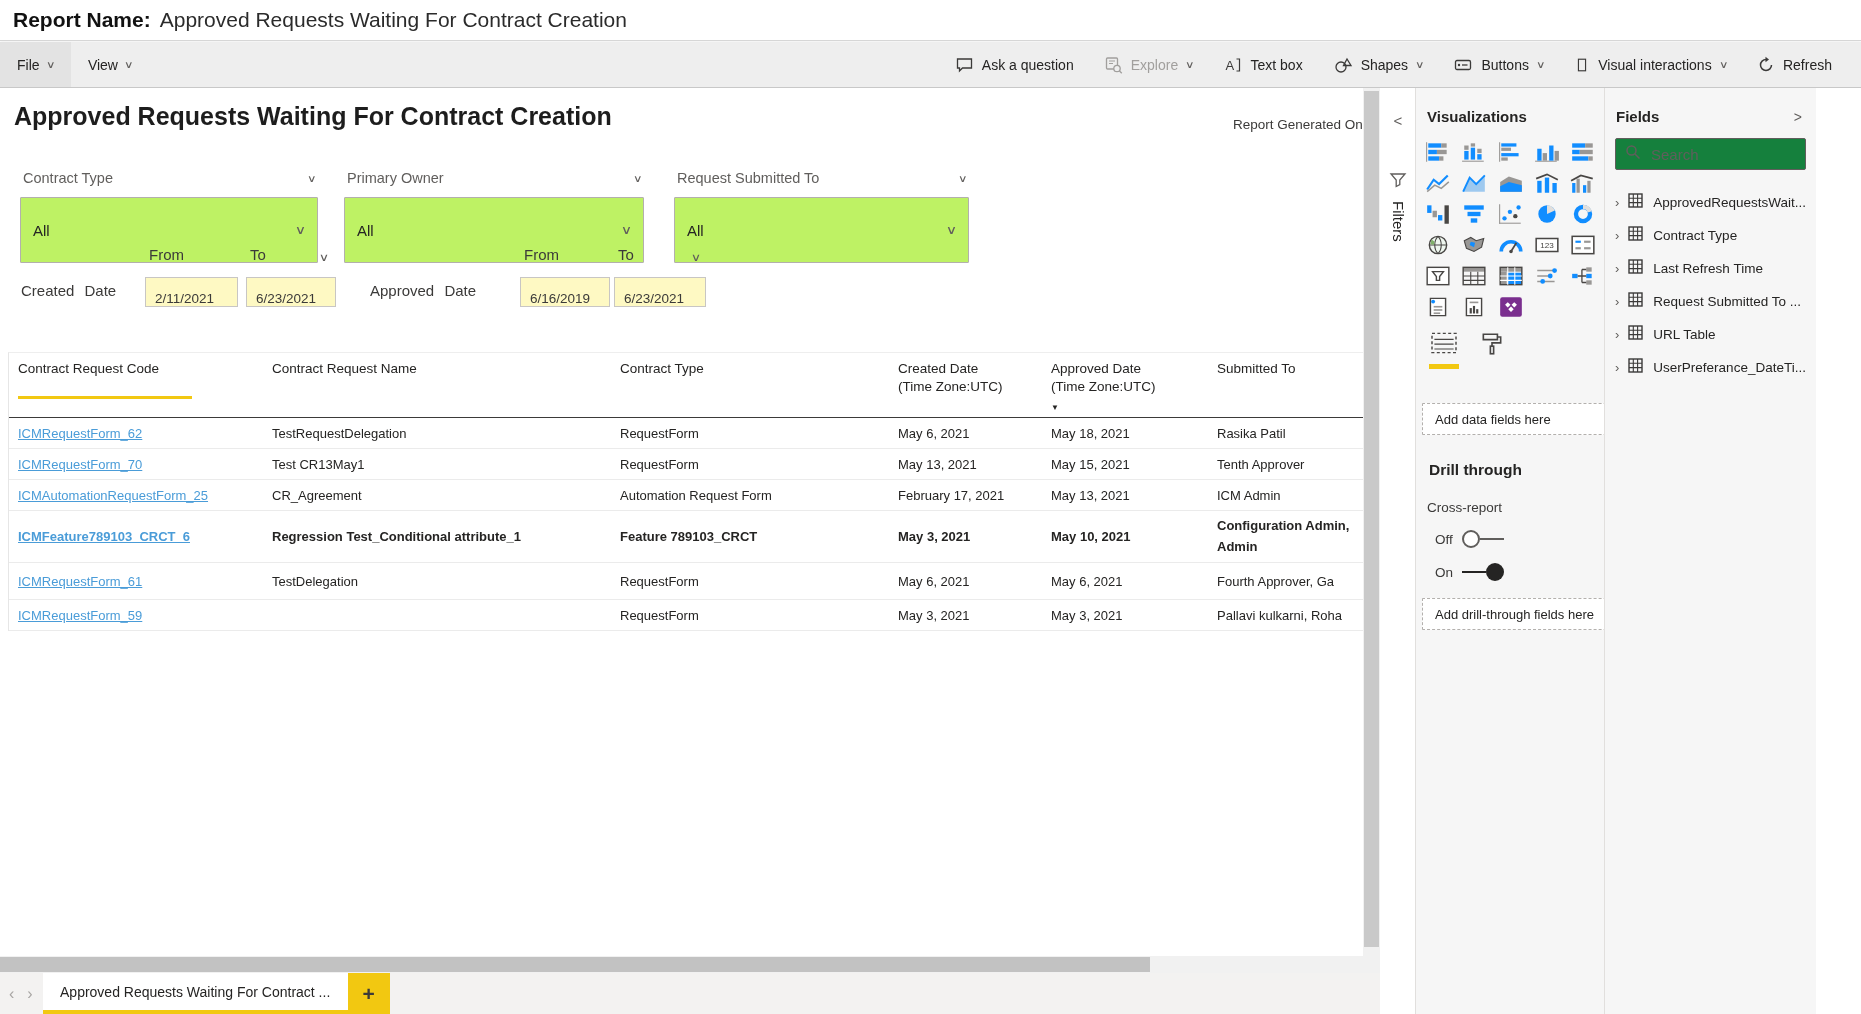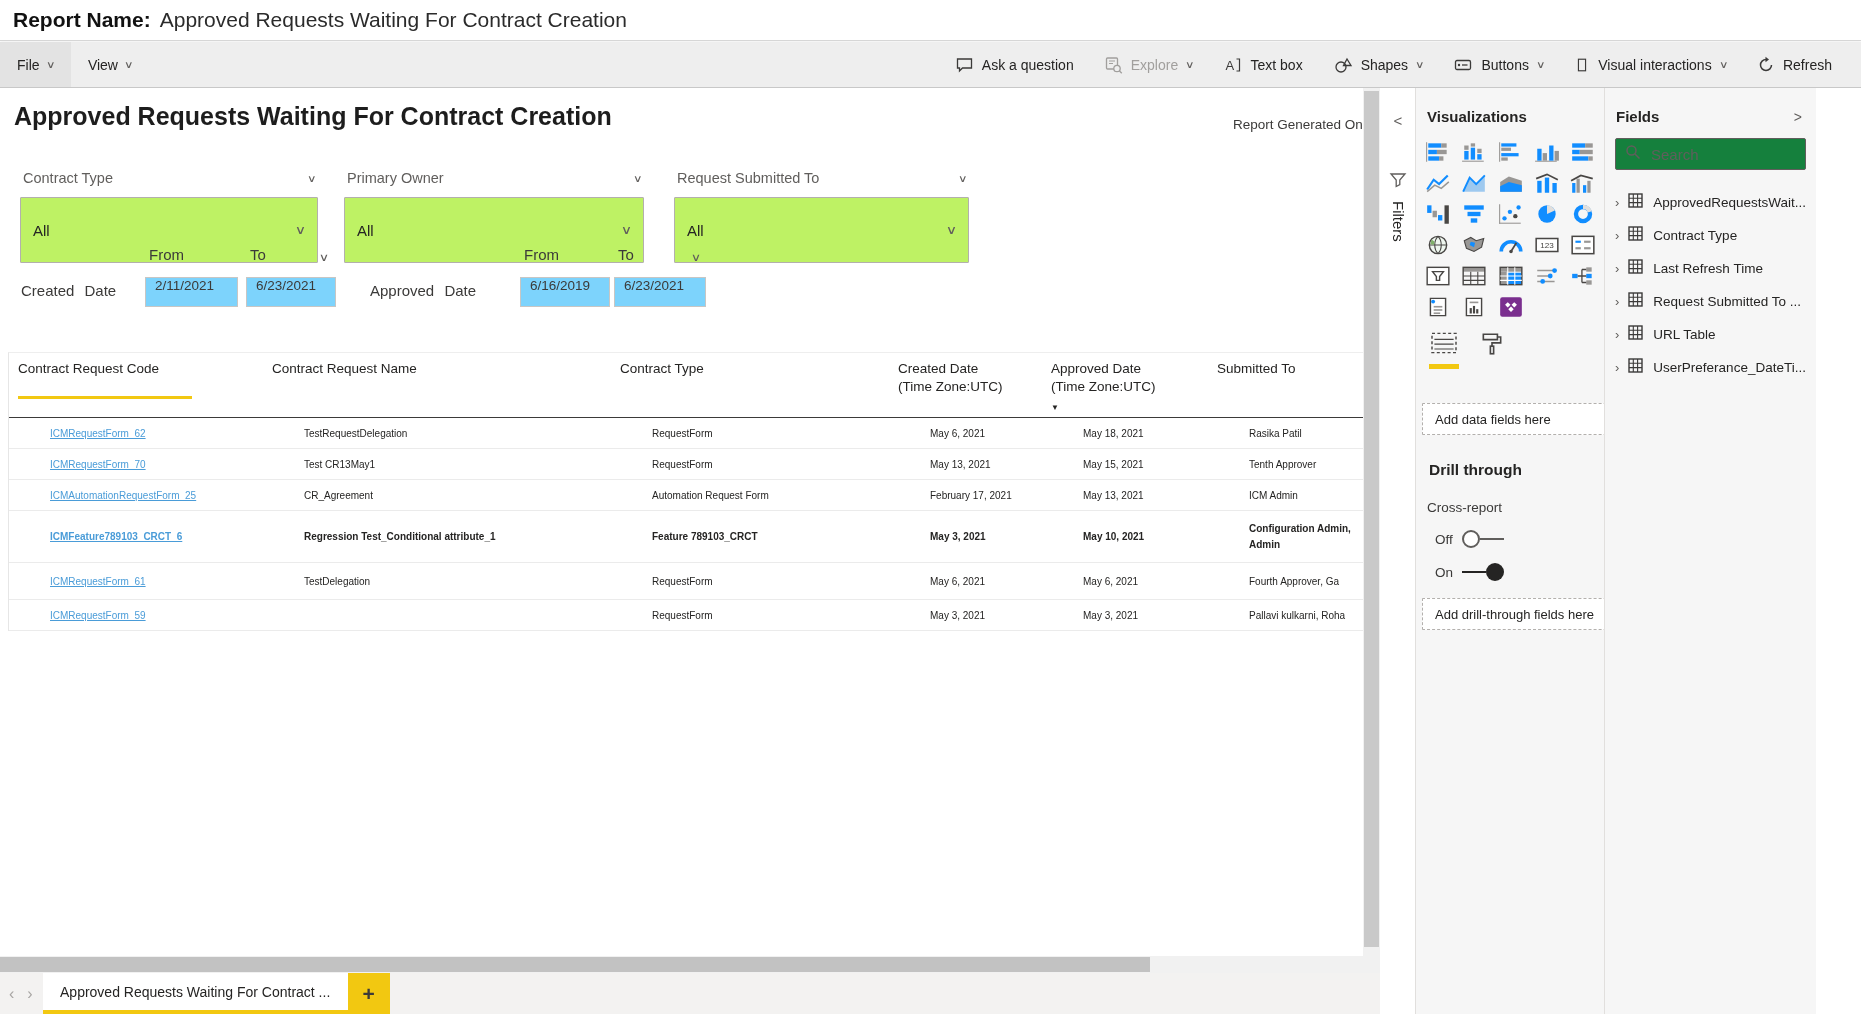--- a/index.html
+++ b/index.html
@@ -39,35 +39,35 @@
                font-size:14.5px;color:#605e5c;padding:0 3px;}
   .slicer-box{margin-top:9px;height:32px;border:1px solid #b3b0ad;background:#bef264;border-radius:1px;
               display:flex;align-items:center;justify-content:space-between;padding:16px 12px;
               font-size:15px;color:#252423;cursor:pointer;}
   .slicer-box .chev{font-size:12px;}
 
   
   .dlabel{position:absolute;font-size:15px;color:#3b3a39;word-spacing:6px;}
   .flabel{position:absolute;font-size:15px;color:#3b3a39;}
   .dchev{position:absolute;font-size:11px;color:#605e5c;transform:scaleX(1.3);cursor:pointer;}
-  .date-box{position:absolute;height:30px;border:1px solid #c8c6c4;background:#7dd3fc;
-            display:flex;align-items:flex-start;padding-left:9px;font-size:13.5px;color:#3b3a39;box-sizing:border-box;}
+  .date-box{position:absolute;height:30px;border:1px solid #c8c6c4;background:#fef9c3;
+            display:flex;align-items:flex-end;padding-left:9px;font-size:13.5px;color:#3b3a39;box-sizing:border-box;}
 
   
   .tbl{position:absolute;left:8px;top:264px;width:1356px;overflow:hidden;
        border-left:1px solid #e6e6e6;border-top:1px solid #eeeeee;box-sizing:border-box;}
   .tbl-head{display:grid;grid-template-columns:254px 348px 278px 153px 166px 170px;
             padding-left:9px;border-bottom:1px solid #3b3a39;min-height:59px;box-sizing:border-box;}
   .hcell{font-size:13.5px;color:#252423;padding-top:7px;line-height:18px;padding-right:10px;}
   .hsub{display:block;}
   .hsort{display:block;font-size:8px;color:#252423;margin-top:3px;}
   .yellow-underline{position:absolute;left:9px;top:43px;width:174px;height:3px;background:#F2C811;}
   .tbl-row{display:grid;grid-template-columns:254px 348px 278px 153px 166px 170px;
            padding-left:9px;border-bottom:1px solid #ebebeb;align-items:center;box-sizing:border-box;}
-  .cell{font-size:10px;color:#252423;white-space:nowrap;overflow:hidden;padding-right:12px;margin-left:32px;}
+  .cell{font-size:13px;color:#252423;white-space:nowrap;overflow:hidden;padding-right:12px;}
   .cell.wrap{white-space:normal;line-height:1.55;}
   .lnk{color:#4A9CD8;text-decoration:underline;cursor:pointer;}
 
   
   .vscroll{position:absolute;left:1363px;top:88px;width:17px;height:868px;background:#f1f1f1;}
   .vscroll .thumb{position:absolute;left:1px;top:3px;width:15px;height:856px;background:#c9c9c9;cursor:pointer;}
   .hscroll{position:absolute;left:0;top:956px;width:1380px;height:17px;background:#f1f1f1;}
   .hscroll .thumb{position:absolute;left:0;top:1px;width:1150px;height:15px;background:#c2c2c2;cursor:pointer;}
 
   

